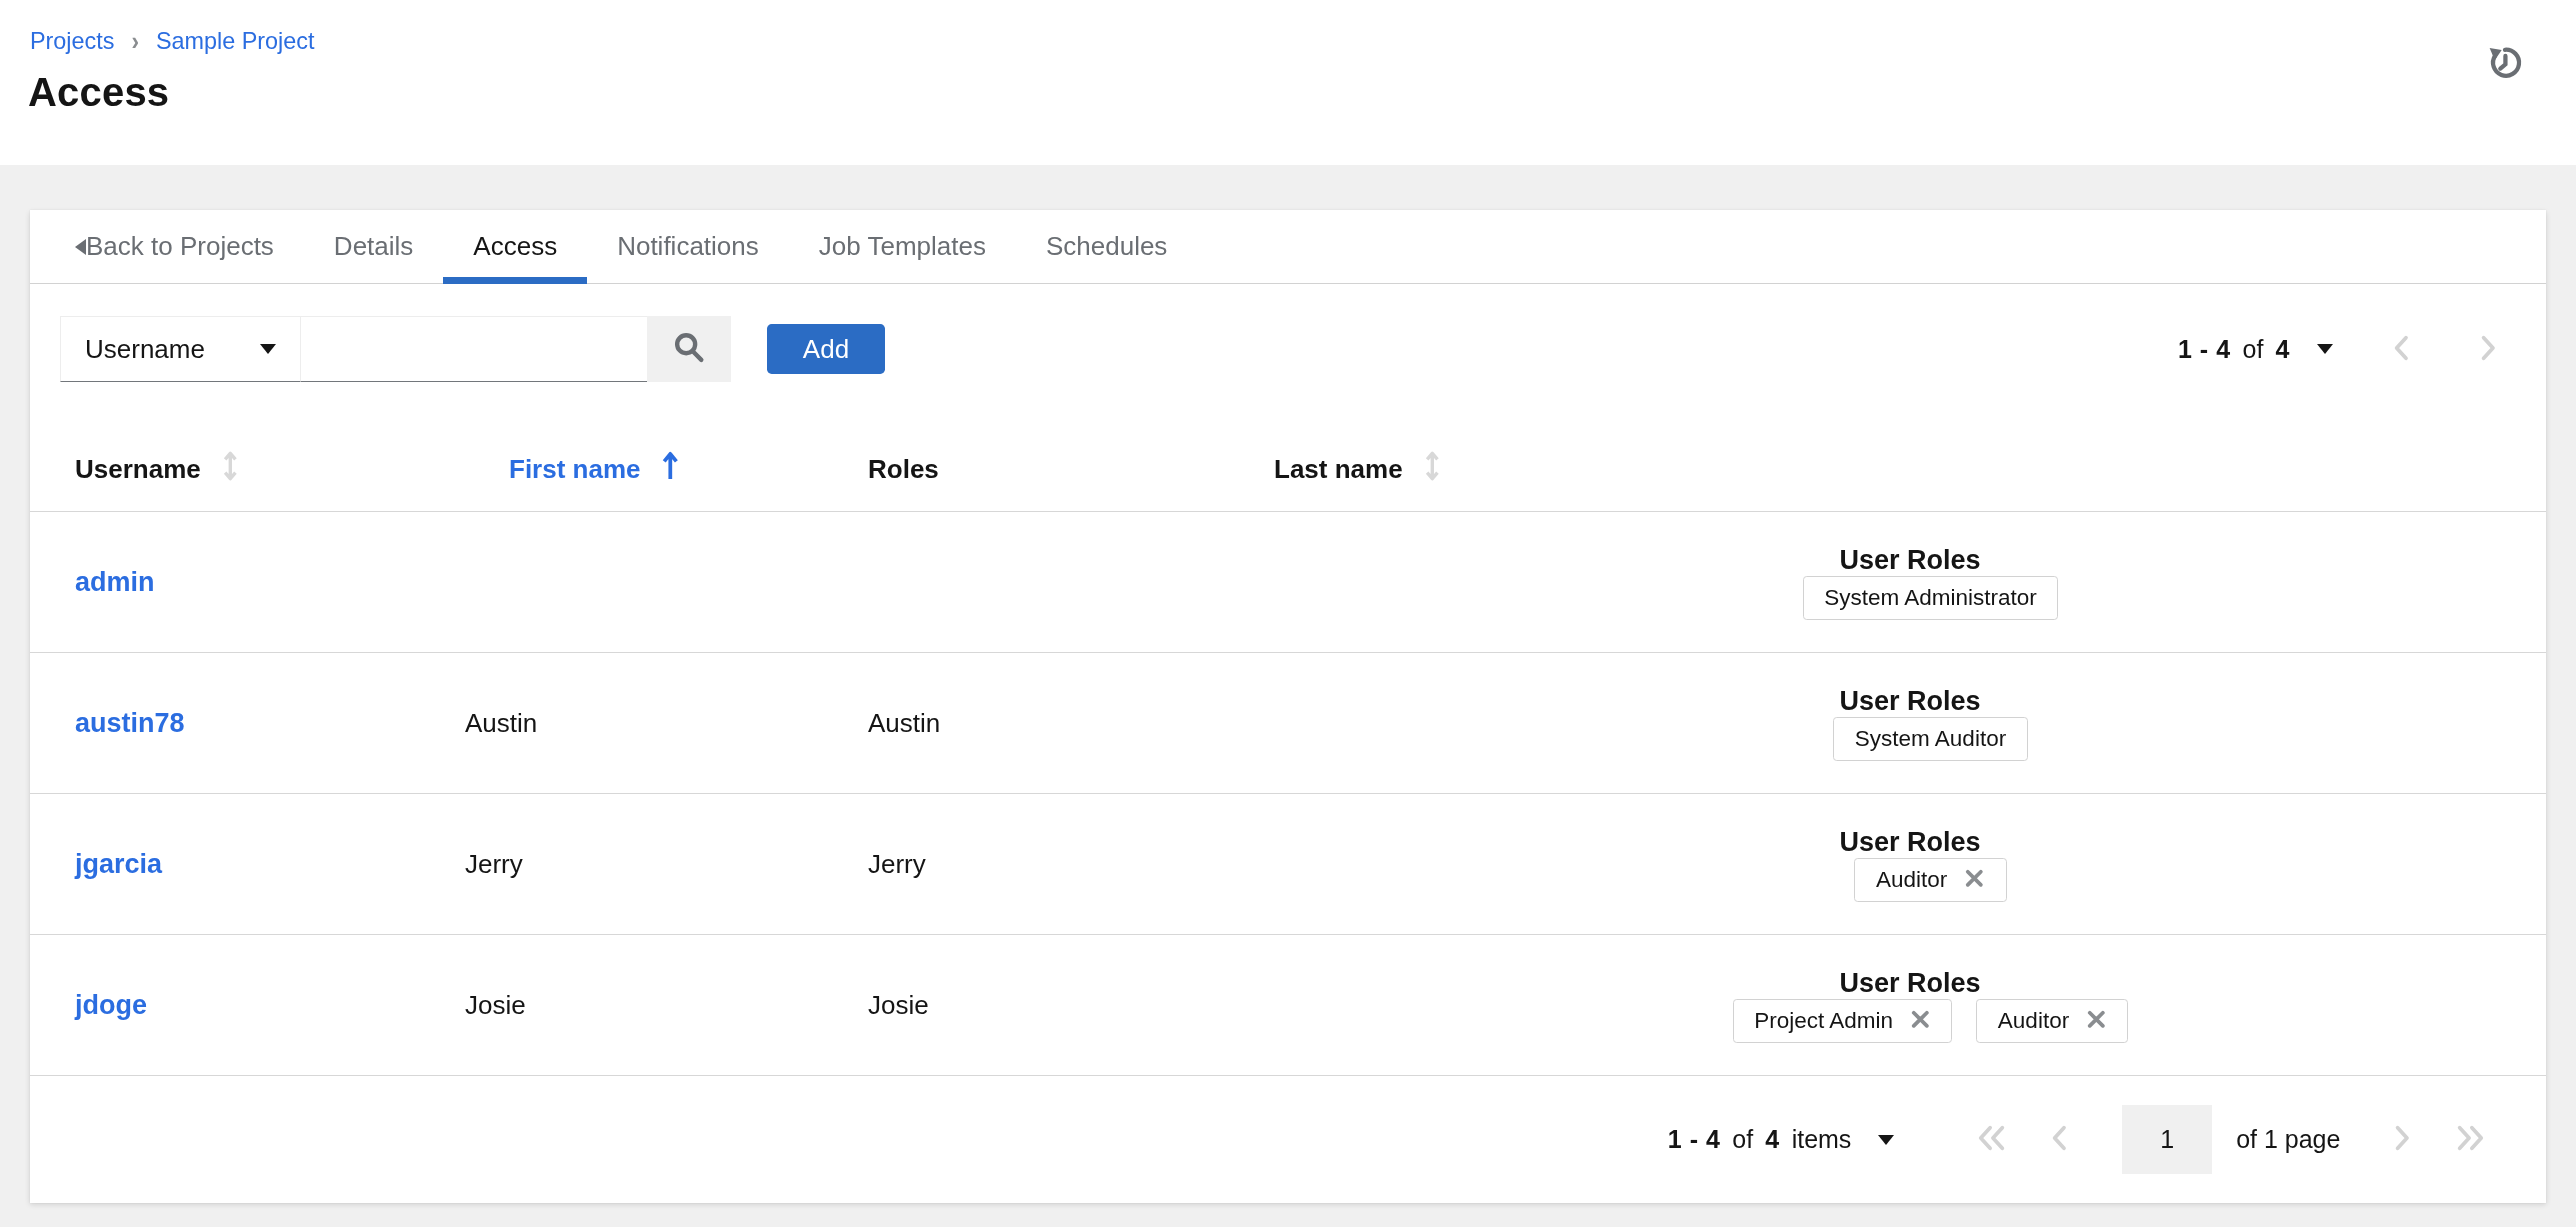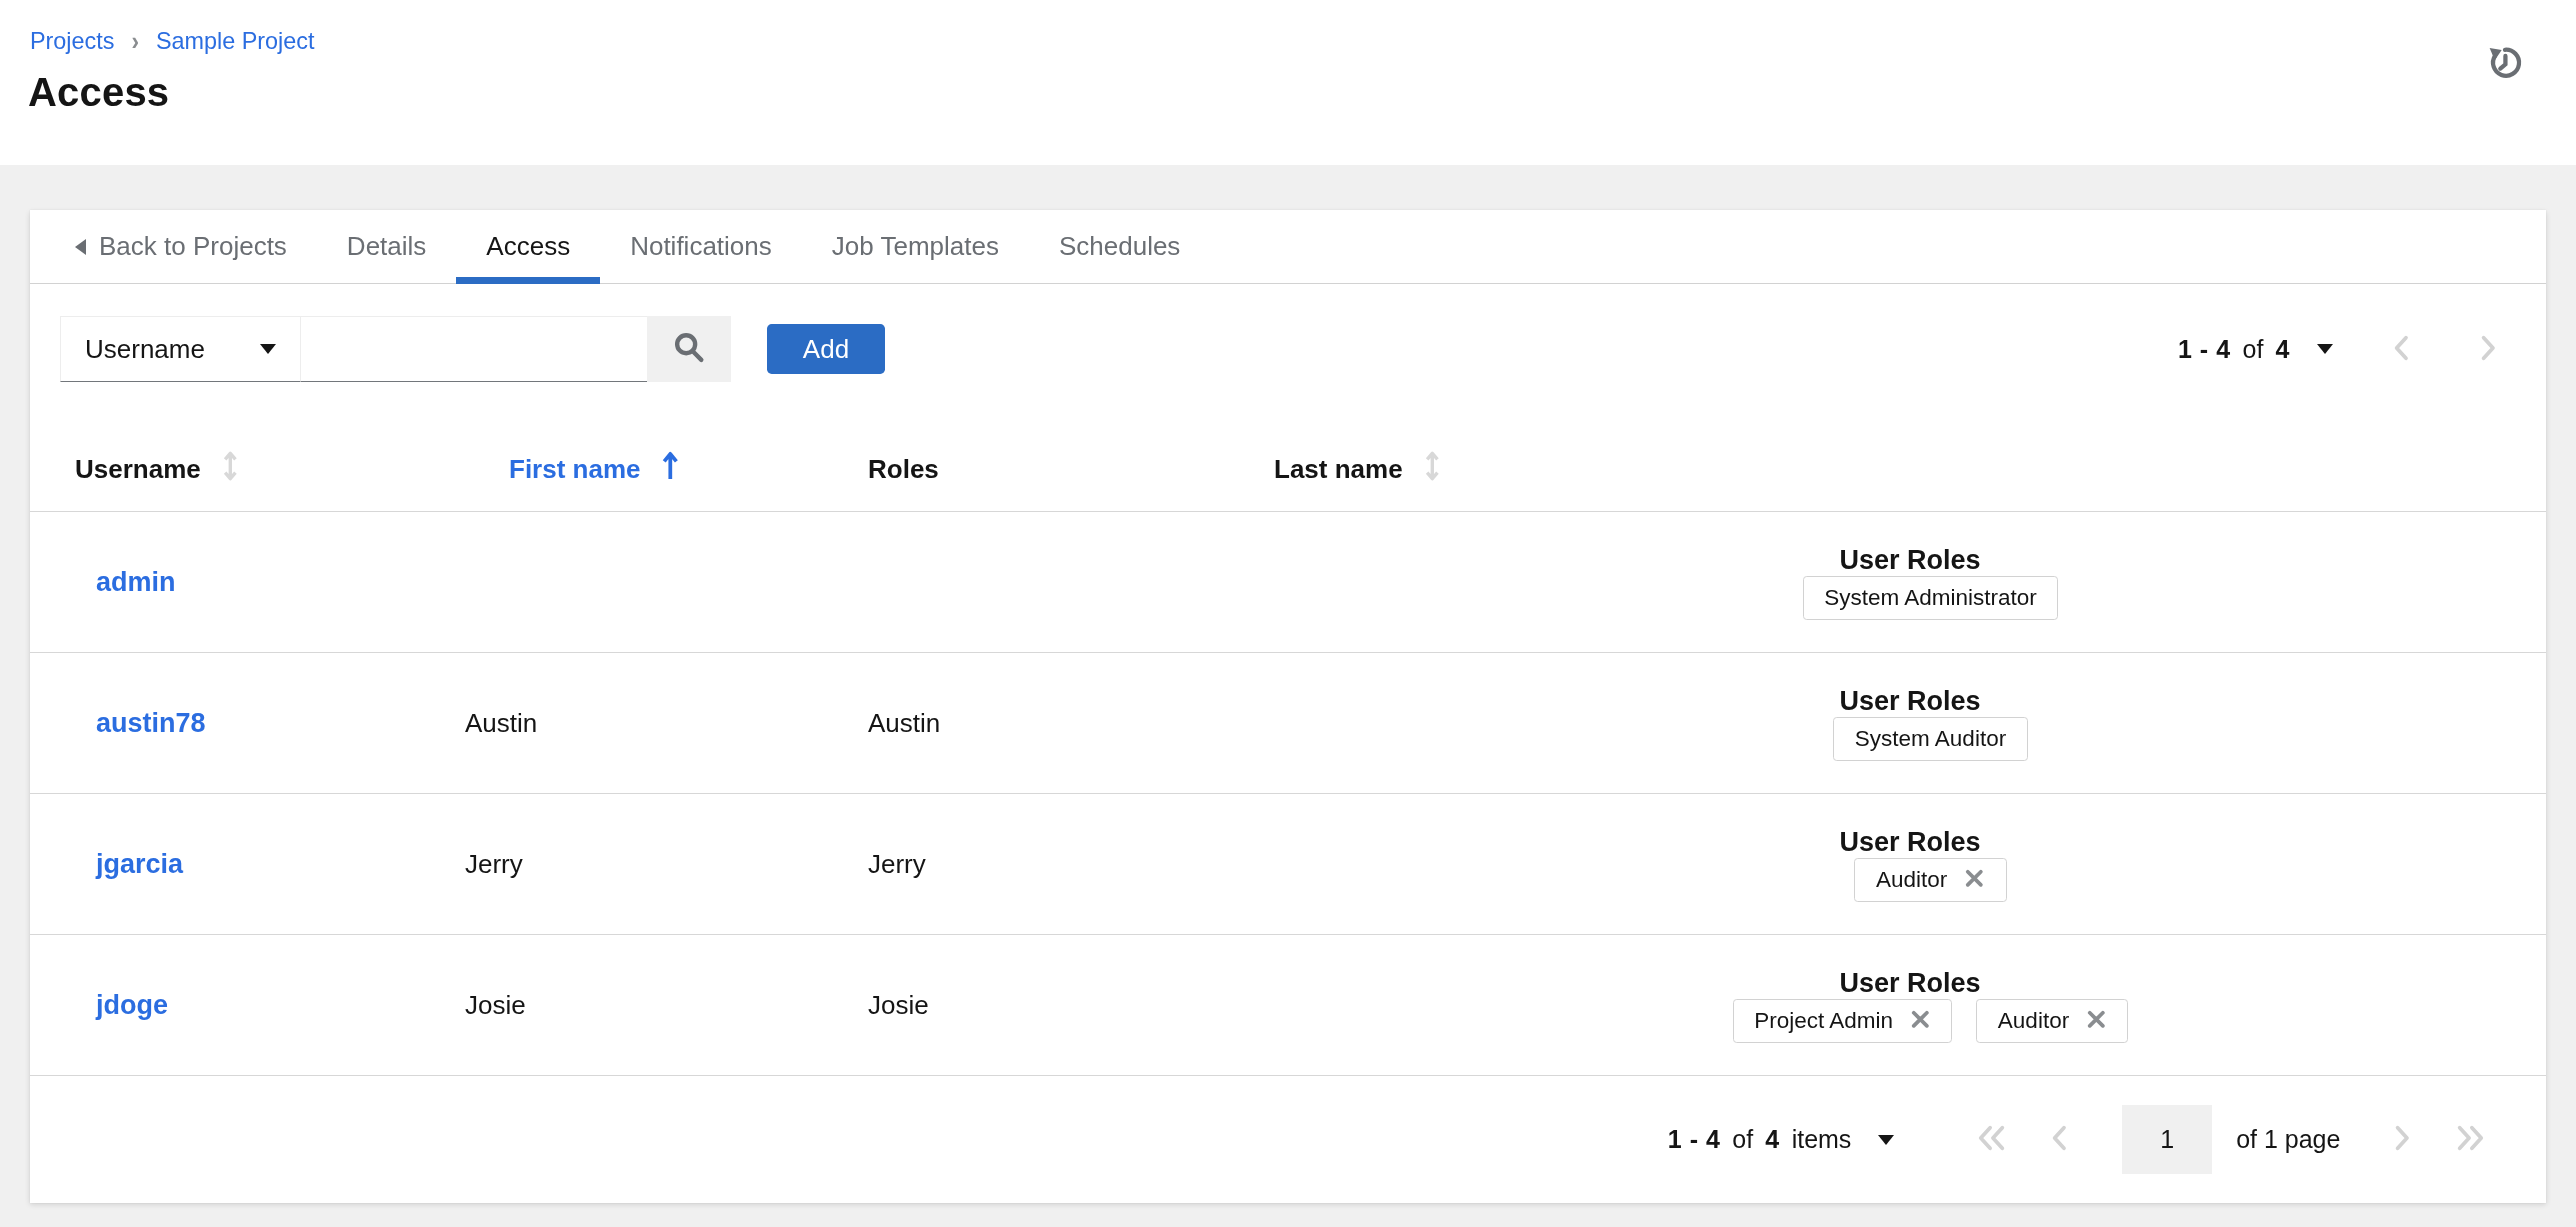--- a/index.html
+++ b/index.html
@@ -19,21 +19,21 @@
   .crumb-sep { color:#8a8d90; font-size:22.5px; font-weight:700; transform:scaleY(1.15); }
   .page-title { font-size:40px; font-weight:700; color:var(--c-text,#151515); margin-top:15px; letter-spacing:0.2px; }
   .history-btn { position:absolute; right:52px; top:43px; background:none; border:none; cursor:pointer; }
 
   
   .page-body { padding:45px 30px 0 30px; }
   .card { background:#fff; box-shadow:0 1.9px 5.6px rgba(0,0,0,0.14), 0 0 1.9px rgba(0,0,0,0.06); }
 
   
   .tabs { display:flex; align-items:stretch; height:74px; border-bottom:0.9px solid #d2d2d2; padding-left:15px; }
-  .tab { display:flex; align-items:center; gap:13px; padding:0 30px; font-size:26px; color:var(--c-muted,#6a6e73); cursor:pointer; position:relative; white-space:nowrap; }
+  .tab { display:flex; align-items:center; padding:0 30px; font-size:26px; color:var(--c-muted,#6a6e73); cursor:pointer; position:relative; white-space:nowrap; }
   .tab.active { color:var(--c-text,#151515); }
   .tab.active::after { content:""; position:absolute; left:0; right:0; bottom:-0.9px; height:6.6px; background:var(--c-primary,#2b6cc4); }
   .caret-left { width:0; height:0; border-top:8.4px solid transparent; border-bottom:8.4px solid transparent; border-right:11.2px solid #6a6e73; display:inline-block; }
 
   
   .toolbar { display:flex; align-items:center; padding:32px 47px 45px 30px; }
   .filter-select { height:66px; width:241px; background:#fff; display:flex; align-items:center; justify-content:space-between; padding:0 24px; border:0.9px solid #ededed; border-bottom:1.9px solid var(--c-input_border_bottom,#72767b); font-size:26px; cursor:pointer; }
   .caret-down { width:0; height:0; border-left:8.4px solid transparent; border-right:8.4px solid transparent; border-top:10.3px solid #151515; display:inline-block; }
   .search-input { height:66px; width:346px; border:none; border-top:0.9px solid #ededed; border-bottom:1.9px solid var(--c-input_border_bottom,#72767b); font-size:26px; padding:0 19px; font-family:"Liberation Sans",sans-serif; outline:none; }
   .search-btn { height:66px; width:84px; background:#f0f0f0; border:none; display:flex; align-items:center; justify-content:center; cursor:pointer; }
@@ -46,21 +46,21 @@
   .pagination-top .nav-btn.first-gap { margin-left:58px; }
   .pagination-top .nav-btn + .nav-btn { margin-left:67px; }
 
   
   .thead, .trow { display:grid; grid-template-columns:390px 403px 406px 1fr; padding-left:45px; align-items:center; }
   .thead { height:84px; font-size:26px; font-weight:700; }
   .th { display:flex; align-items:center; gap:19px; cursor:pointer; }
   .th.sorted { color:var(--c-link,#2b6de0);margin-left:44px; }
   .th.no-sort { cursor:default; }
   .trow { height:141px; border-top:0.9px solid var(--c-border_light,#d7d7d7); font-size:26px; }
-  .user-link { color:var(--c-link,#2b6de0); font-weight:700; font-size:27px;margin-left:21px; }
+  .user-link { color:var(--c-link,#2b6de0); font-weight:700; font-size:27px; }
   .td-roles { display:flex; align-items:center;flex-direction:column; }
   .roles-label { font-weight:700; font-size:27px; }
   .chips { display:flex; align-items:center; gap:24px; margin-left:41px; }
   .chip { display:inline-flex; align-items:center; gap:17px; height:44px; padding:0 20.6px; border:0.9px solid var(--c-chip_border,#d2d2d2); border-radius:3.7px; background:#fff; font-size:22.5px; color:var(--c-text,#151515); white-space:nowrap; }
   .chip-x { background:none; border:none; cursor:pointer; display:flex; align-items:center; padding:0; }
 
   
   .tfoot { border-top:0.9px solid var(--c-border_light,#d7d7d7); height:128px; display:flex; align-items:center; justify-content:flex-end; padding-right:60px; font-size:25px; }
   .tfoot .range-dropdown { margin-right:82px; }
   .tfoot .nav-btn { margin-right:41px; }

